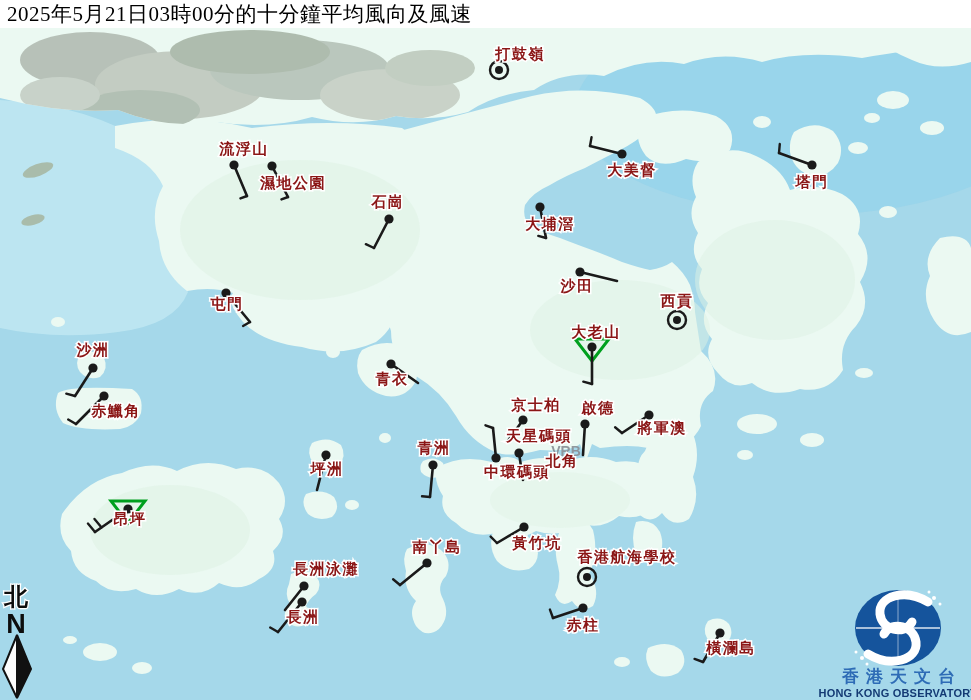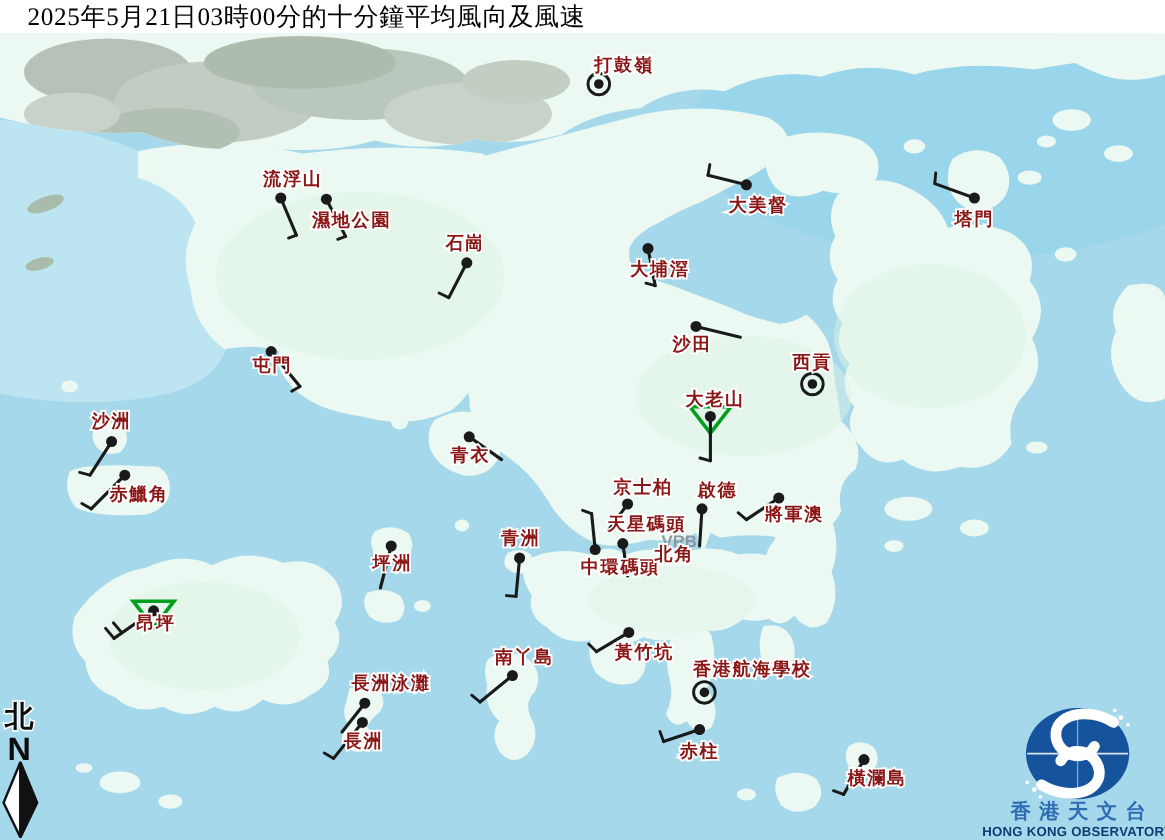--- a/index.html
+++ b/index.html
@@ -1,18 +1,18 @@
 <!DOCTYPE html>
 <html style="--sea: #a5d8ea; --sea_bright: #8ed2ec; --shallow: #c0e7f2; --land: #ebf9f2; --hill: #def2e4; --urban: #bcc7bc; --ink: #1a1a1a; --label: #8b1616; --triangle: #00a01e; --vrb: #8d9399; --logo_blue: #15549c; --logo_text: #2e6cb6; --logo_subtext: #143a74; --title_color: #000000; --title_bg: #ffffff;"><head>
 <meta charset="utf-8">
 <style>
   html,body{margin:0;padding:0;background:#888;}
   .stage{position:relative;width:971px;height:700px;overflow:hidden;font-family:"Liberation Serif",serif;}
   .titlebar{position:absolute;top:0;left:0;width:100%;height:28px;background:var(--title_bg,#fff);z-index:5;}
-  .titlebar .t{font:400 21px/28px "Liberation Serif",serif;color:var(--title_color,#000);padding-left:23px;letter-spacing:0.5px;white-space:nowrap;}
+  .titlebar .t{font:400 21px/28px "Liberation Serif",serif;color:var(--title_color,#000);padding-left:7px;letter-spacing:0.5px;white-space:nowrap;}
   svg{position:absolute;top:0;left:0;}
   .st-label{font:600 15px "Liberation Serif",serif;fill:var(--label,#8b1616);stroke:#ffffff;stroke-width:3px;paint-order:stroke;letter-spacing:1.5px;text-anchor:middle;dominant-baseline:middle;}
   .vrb-label{font:700 14px "Liberation Sans",sans-serif;fill:var(--vrb,#8d9399);text-anchor:middle;dominant-baseline:middle;opacity:.95;}
   .compass-cjk{font:700 24px "Liberation Serif",serif;fill:#0d0d0d;stroke:#fff;stroke-width:2.5px;paint-order:stroke;text-anchor:middle;}
   .compass-n{font:800 27px "Liberation Sans",sans-serif;fill:#0d0d0d;text-anchor:middle;}
   .logo-cjk{font:700 17px "Liberation Serif",serif;fill:var(--logo_text,#2e6cb6);letter-spacing:7px;text-anchor:middle;}
   .logo-en{font:700 11px "Liberation Sans",sans-serif;fill:var(--logo_subtext,#143a74);letter-spacing:0.2px;text-anchor:middle;}
 </style>
 </head>
 <body>

